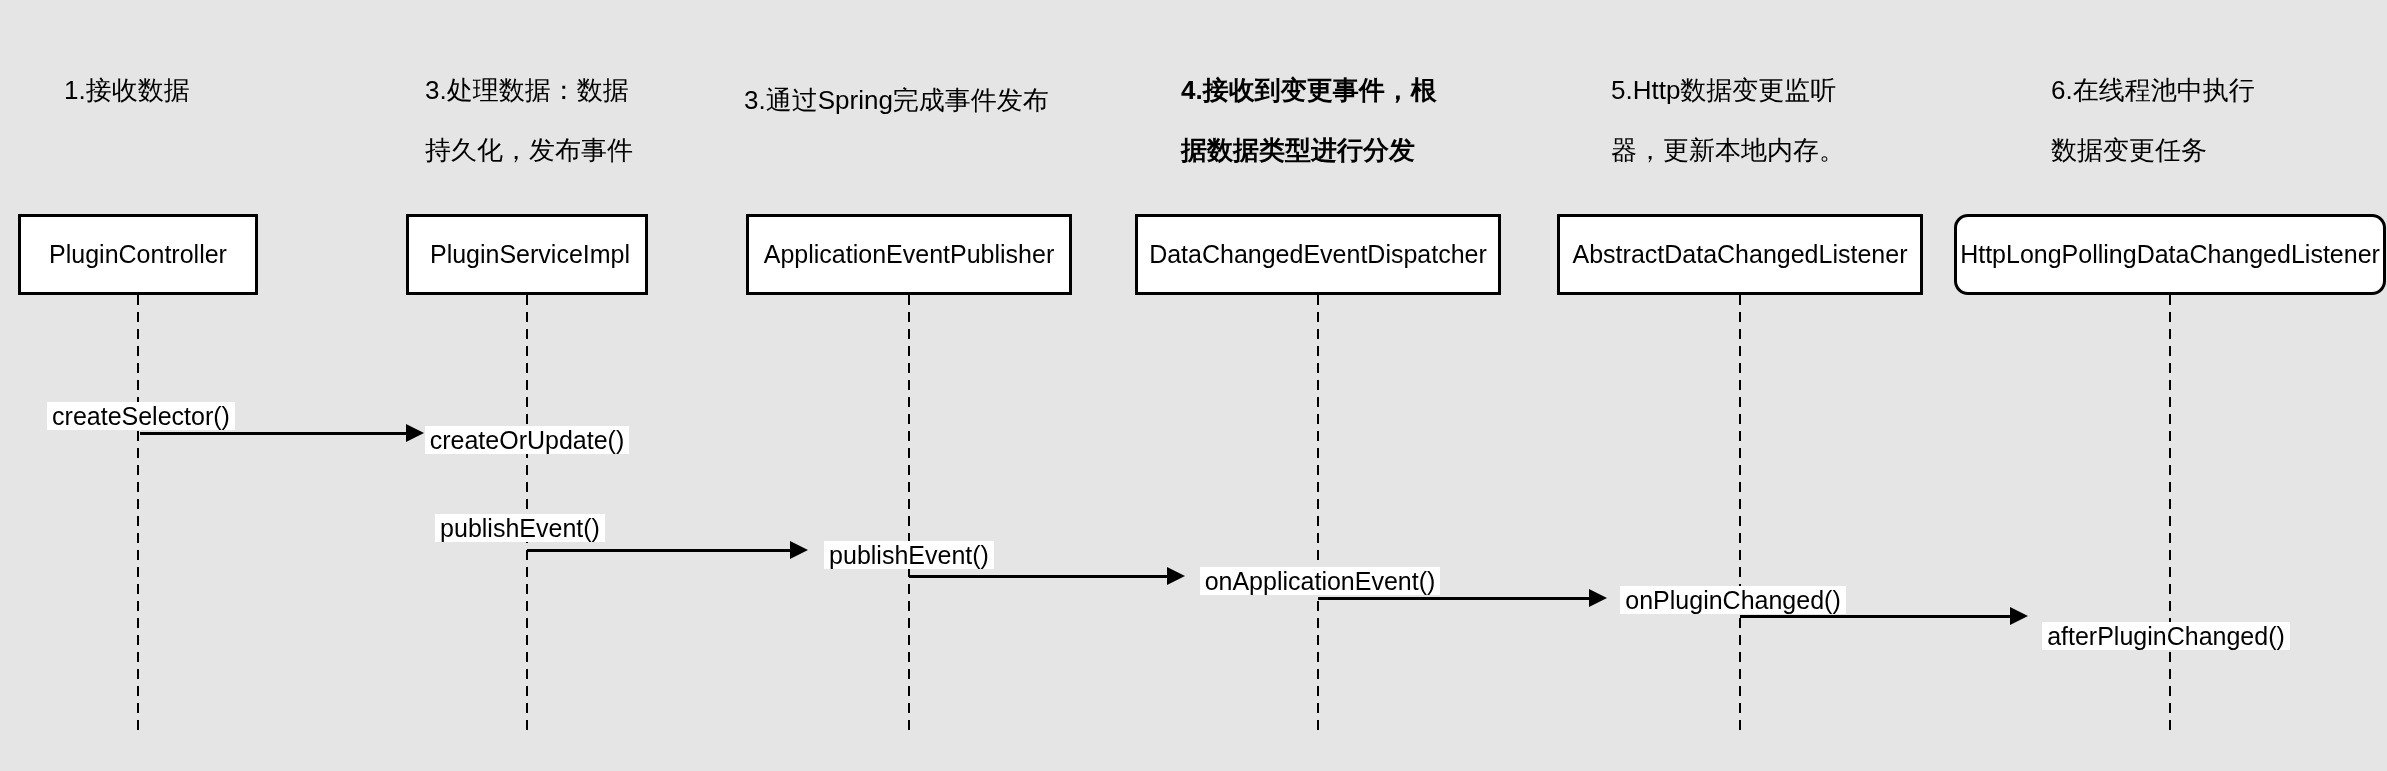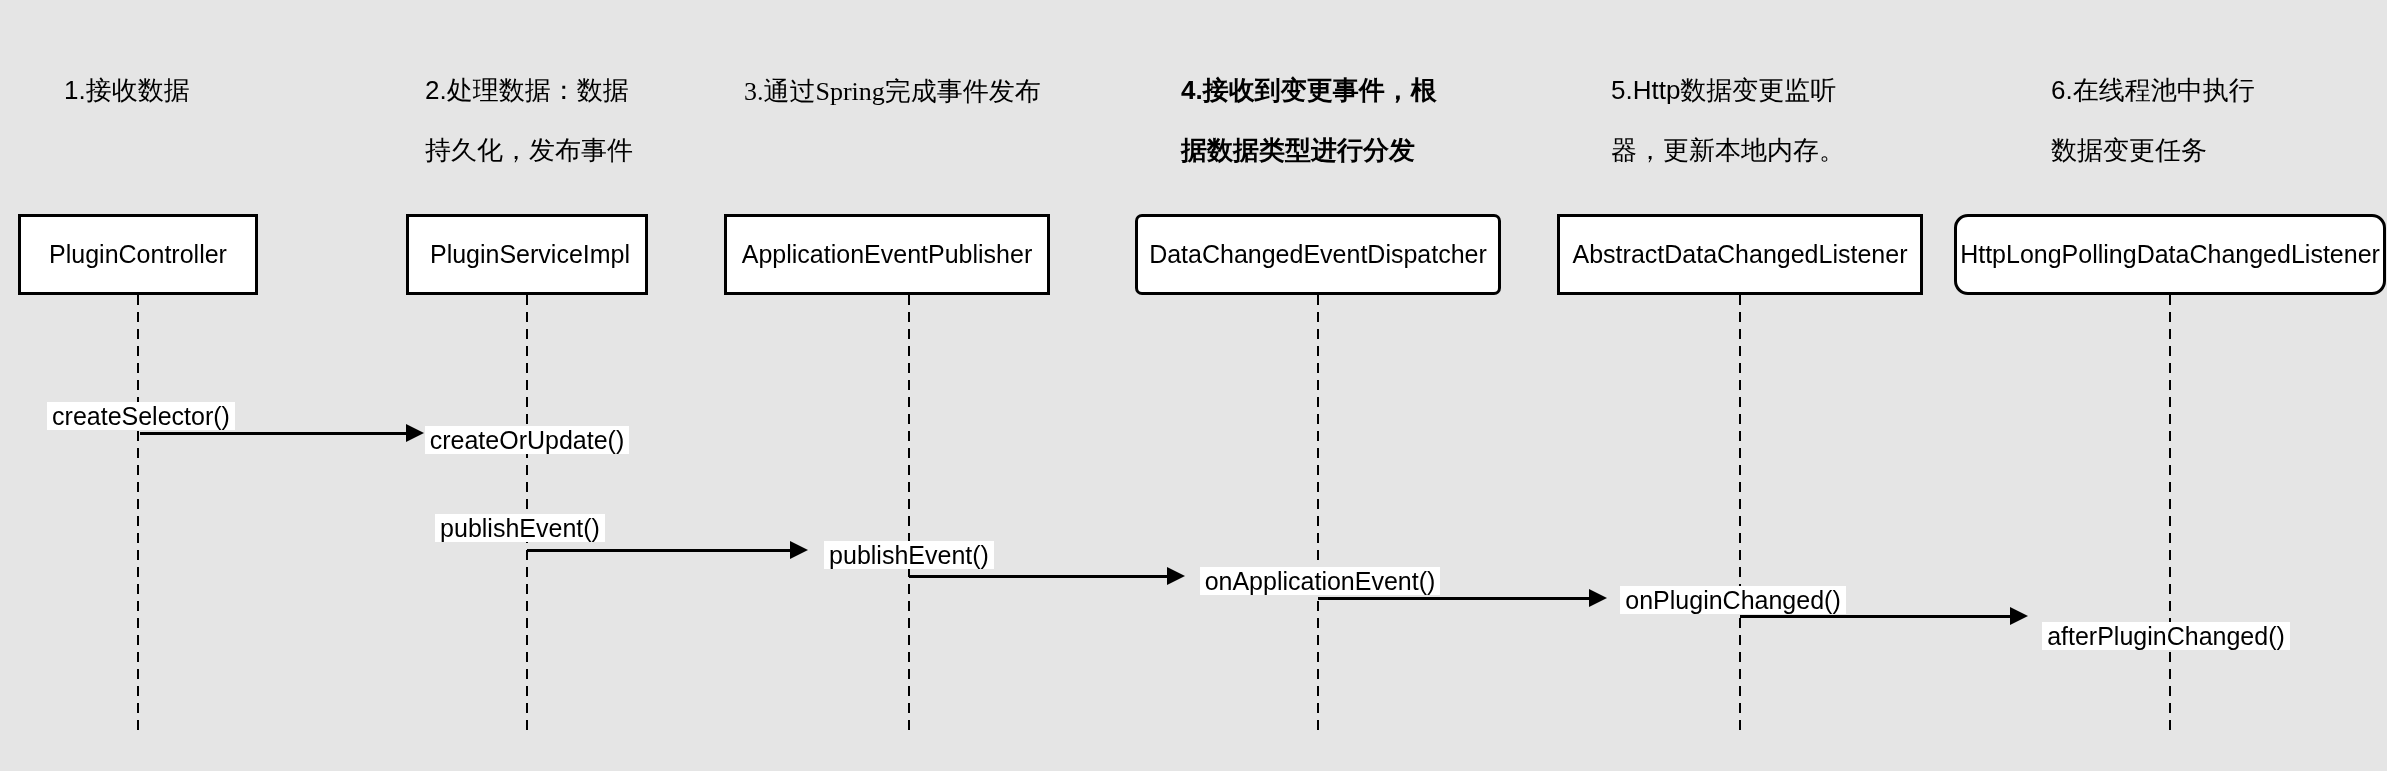--- a/index.html
+++ b/index.html
@@ -77,24 +77,24 @@
 </style>
 </head>
 <body>
 
 <div class="canvas">
 
   <div class="annotation" style="left:64px; top:60px;">
     <div>1.接收数据</div>
   </div>
   <div class="annotation" style="left:425px; top:60px;">
-    <div>2.处理数据：数据</div>
+    <div>3.处理数据：数据</div>
     <div>持久化，发布事件</div>
   </div>
-  <div class="annotation" style="left:744px; top:62px;font-family:Liberation Serif, serif;">
+  <div class="annotation" style="left:744px; top:70px;">
     <div>3.通过Spring完成事件发布</div>
   </div>
   <div class="annotation" style="left:1181px; top:60px;font-weight:bold;">
     <div>4.接收到变更事件，根</div>
     <div>据数据类型进行分发</div>
   </div>
   <div class="annotation" style="left:1611px; top:60px;">
     <div>5.Http数据变更监听</div>
     <div>器，更新本地内存。</div>
   </div>
@@ -109,24 +109,24 @@
   <div class="lifeline" style="left:1317px;"></div>
   <div class="lifeline" style="left:1739px;"></div>
   <div class="lifeline" style="left:2169px;"></div>
 
   <div class="actor" style="left:18px; width:240px;">
     <span>PluginController</span>
   </div>
   <div class="actor" style="left:406px; width:242px;padding-left:6px;">
     <span>PluginServiceImpl</span>
   </div>
-  <div class="actor" style="left:724px; width:326px;">
+  <div class="actor" style="left:746px; width:326px;">
     <span>ApplicationEventPublisher</span>
   </div>
-  <div class="actor" style="left:1135px; width:366px;border-radius:7px;">
+  <div class="actor" style="left:1135px; width:366px;">
     <span>DataChangedEventDispatcher</span>
   </div>
   <div class="actor" style="left:1557px; width:366px;">
     <span>AbstractDataChangedListener</span>
   </div>
   <div class="actor" style="left:1954px; width:432px;border-radius:14px;">
     <span>HttpLongPollingDataChangedListener</span>
   </div>
 
   <div class="arrow" style="left:140px; top:432px; width:266px;"></div>

